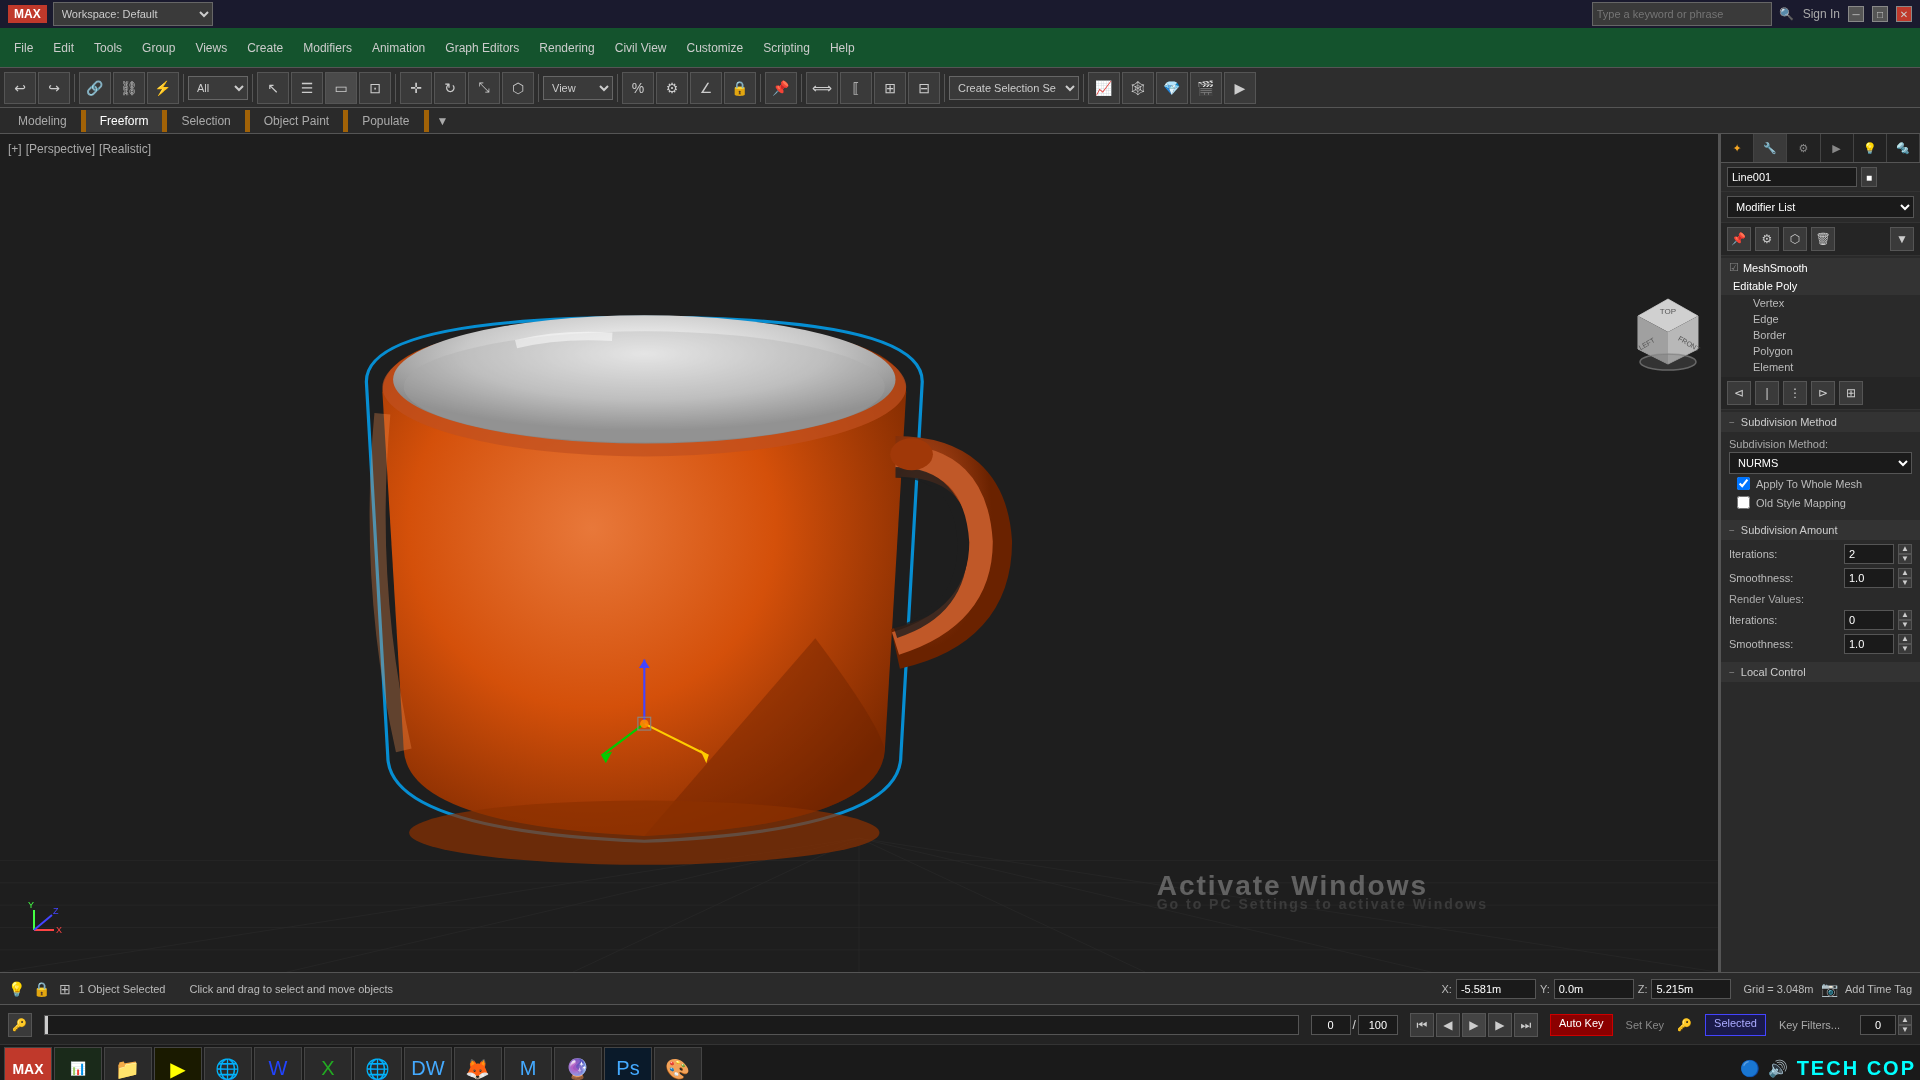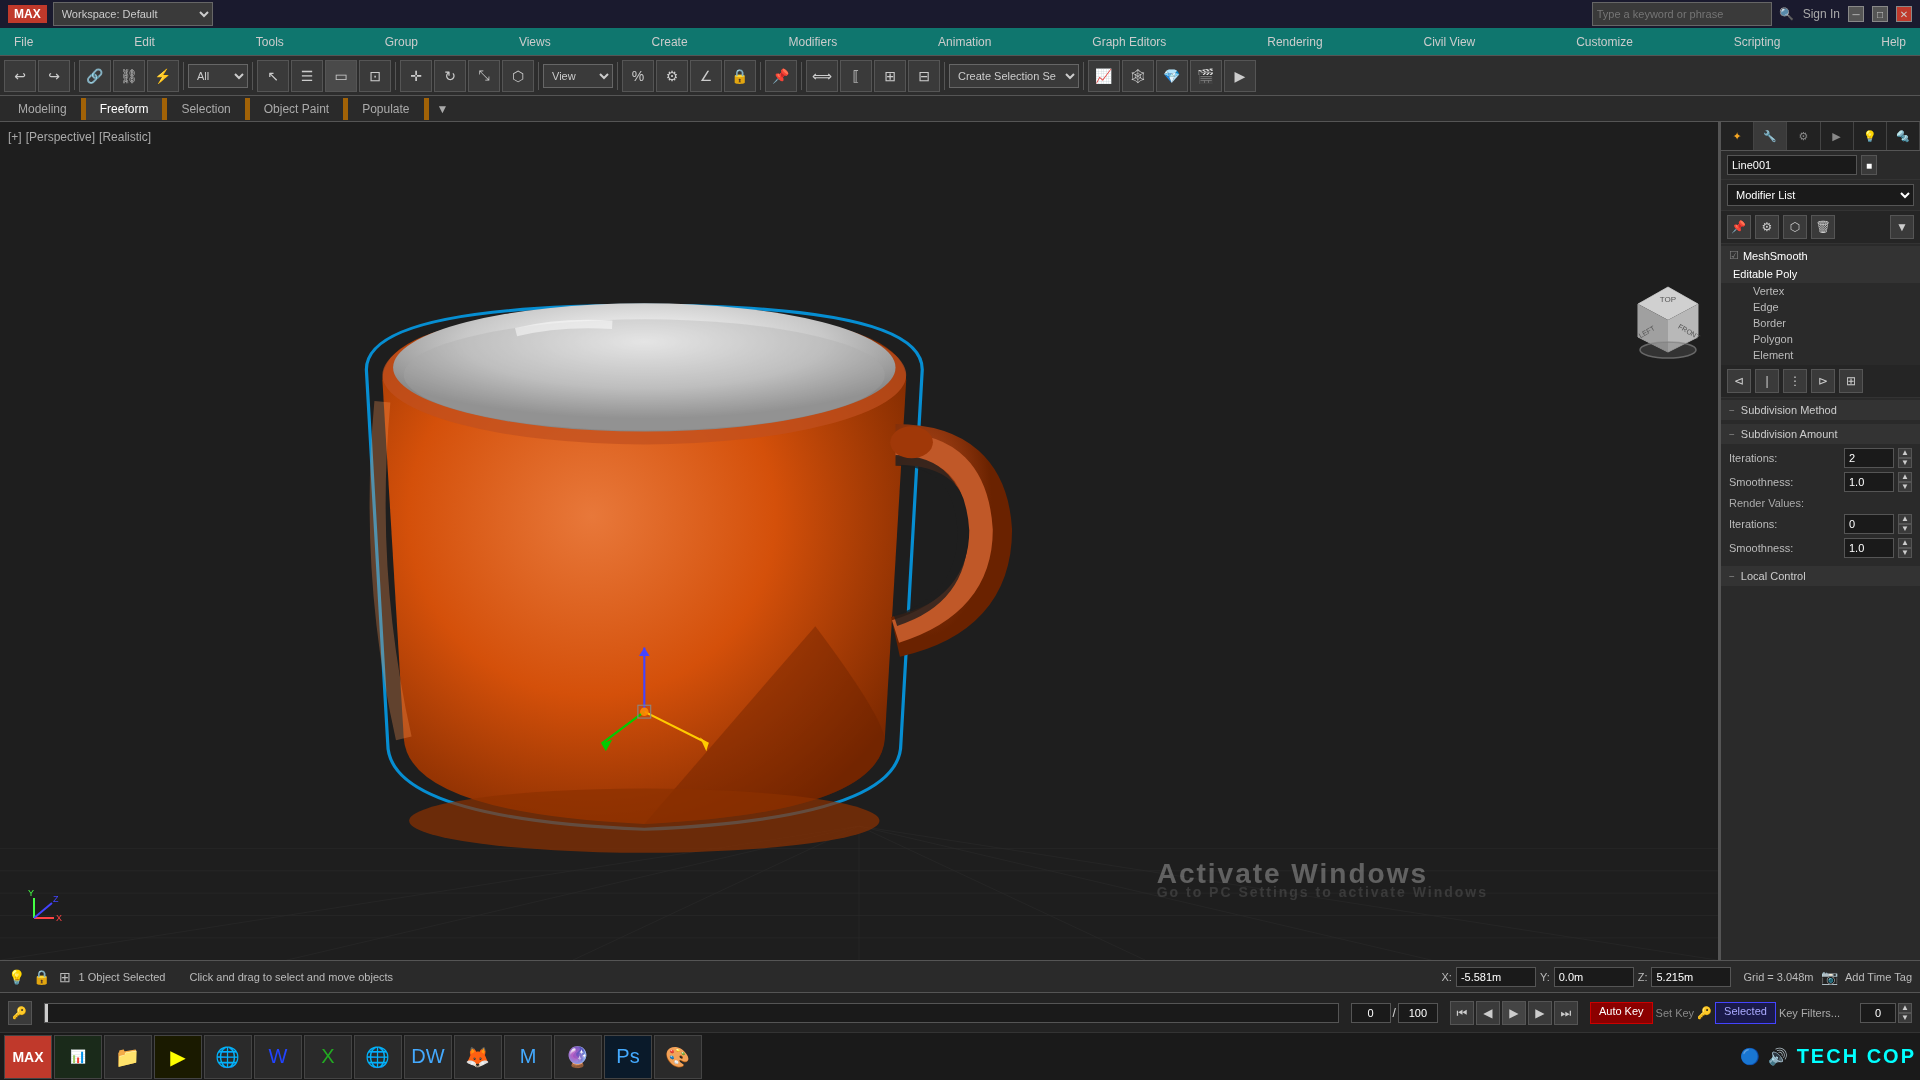--- a/index.html
+++ b/index.html
@@ -12,24 +12,23 @@
       padding: 0 8px; color: #ccc; font-size: 12px;
     }
     #titlebar .left { display: flex; align-items: center; gap: 6px; }
     #titlebar .center { flex: 1; text-align: center; font-size: 13px; color: #e0e0e0; }
     #titlebar .right { display: flex; align-items: center; gap: 8px; }
     #titlebar .win-btn { width: 16px; height: 16px; background: #555; border: 1px solid #888; cursor: pointer; display: inline-flex; align-items: center; justify-content: center; font-size: 10px; }
     #titlebar .win-btn.close { background: #c0392b; }
 
     
     #menubar {
-      width: 100%; height: 28px; background: #0f766e;
+      width: 100%; height: 40px; background: #14532d;
       display: flex; align-items: center; padding: 0 4px;
       border-bottom: 1px solid #555;
-      justify-content: space-between;
     }
     #menubar .menu-item {
       padding: 4px 10px; cursor: pointer; color: #ccc; font-size: 12px;
     }
 
     
     #toolbar {
       width: 100%; height: 40px; background: #2d2d2d;
       display: flex; align-items: center; padding: 0 4px; gap: 2px;
       border-bottom: 1px solid #555;
@@ -529,20 +528,34 @@
       <div class="mod-icon-btn">|</div>
       <div class="mod-icon-btn">⋮</div>
       <div class="mod-icon-btn">⊳</div>
       <div class="mod-icon-btn">⊞</div>
     </div>
 
     <div class="rp-section">
       <div class="rp-section-header">
         <span class="collapse-icon">−</span>
         <span>Subdivision Method</span>
+      </div>
+      <div style="padding:4px 8px;">
+        <div style="font-size:11px;color:#aaa;padding:2px 0;">Subdivision Method:</div>
+        <select class="rp-dropdown">
+          <option>NURMS</option>
+        </select>
+        <div class="rp-check-row">
+          <input type="checkbox" checked="" style="">
+          <span>Apply To Whole Mesh</span>
+        </div>
+        <div class="rp-check-row">
+          <input type="checkbox" style="">
+          <span>Old Style Mapping</span>
+        </div>
       </div>
     </div>
 
     <div class="rp-section">
       <div class="rp-section-header">
         <span class="collapse-icon">−</span>
         <span>Subdivision Amount</span>
       </div>
       <div style="padding:2px 0;">
         <div class="rp-num-row">
@@ -626,21 +639,21 @@
     <span>/</span>
     <input class="frame-input" type="text" value="100" style="">
   </div>
   <div style="display:flex;align-items:center;gap:2px;margin-left:8px;">
     <div class="anim-btn">⏮</div>
     <div class="anim-btn">◀</div>
     <div class="anim-btn" style="background:#444;">▶</div>
     <div class="anim-btn">▶</div>
     <div class="anim-btn">⏭</div>
   </div>
-  <div style="margin-left:8px;display:flex;align-items:center;gap:3px;">
+  <div style="margin-left:8px;display:flex;align-items:center;gap:13px;">
     <span class="anim-key-btn">Auto Key</span>
     <span style="font-size:11px;color:#888;">Set Key</span>
     <span style="font-size:12px;">🔑</span>
     <span class="anim-selected-btn">Selected</span>
     <span style="font-size:11px;color:#aaa;cursor:pointer;">Key Filters...</span>
   </div>
   <div style="display:flex;align-items:center;gap:2px;margin-left:16px;">
     <input class="frame-input" type="text" value="0" style="width: 36px;">
     <div class="spin-btn">
       <div class="spin-up">▲</div>

